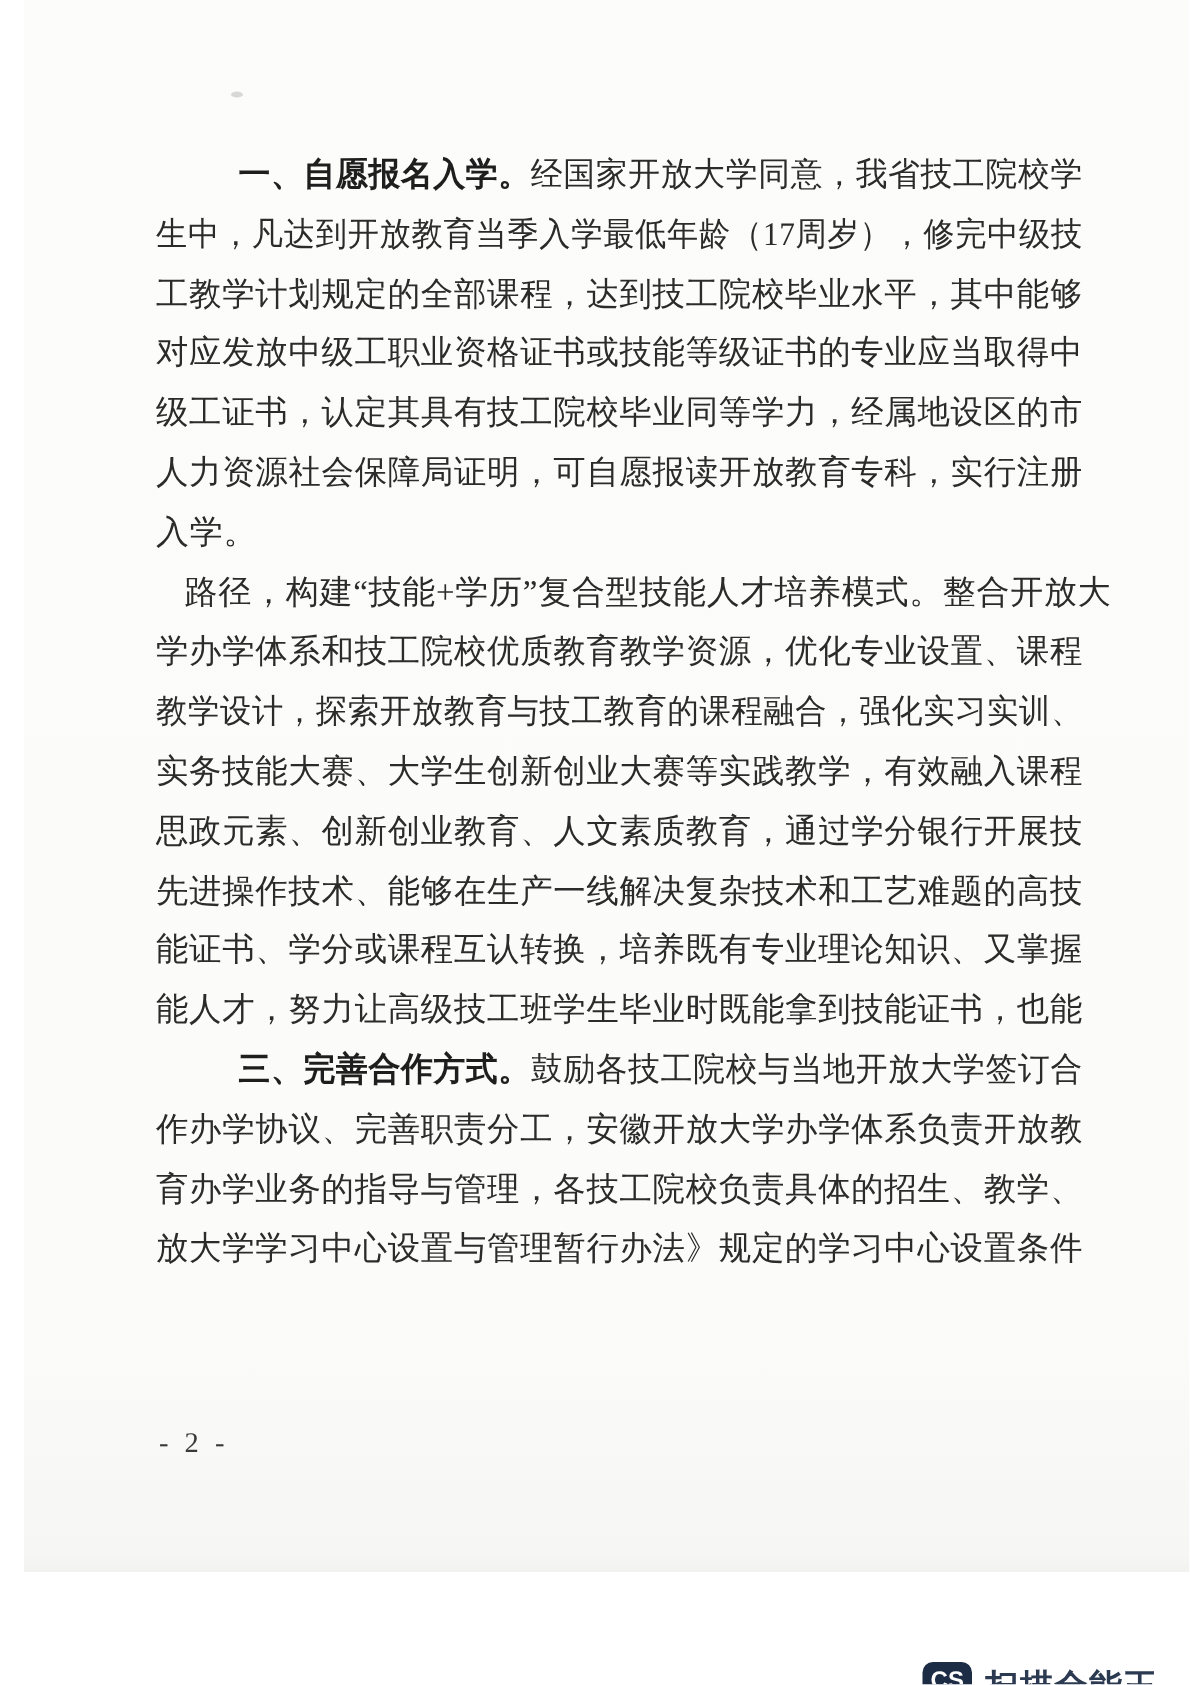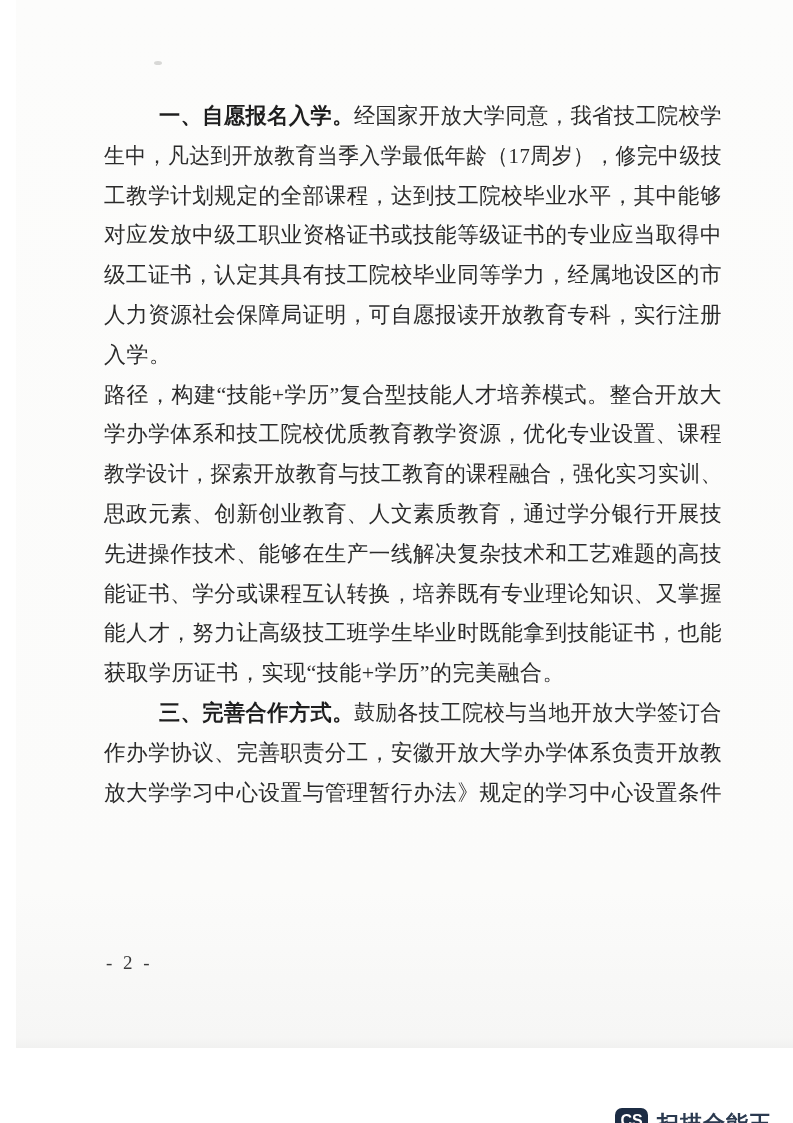--- a/index.html
+++ b/index.html
@@ -135,48 +135,51 @@
         <div class="line">
     <span class="ln-wrap" style="transform: scaleX(0.980952);"><span class="ln-bold"></span><span class="ln-text">级工证书，认定其具有技工院校毕业同等学力，经属地设区的市</span></span>
   </div>
         <div class="line">
     <span class="ln-wrap" style="transform: scaleX(0.980952);"><span class="ln-bold"></span><span class="ln-text">人力资源社会保障局证明，可自愿报读开放教育专科，实行注册</span></span>
   </div>
         <div class="line no-fill">
     <span class="ln-wrap"><span class="ln-bold"></span><span class="ln-text">入学。</span></span>
   </div>
         <div class="line">
-    <span class="ln-wrap" style="transform: scaleX(0.999293);"><span class="ln-bold"></span><span class="ln-text">路径，构建“技能+学历”复合型技能人才培养模式。整合开放大</span></span>
+    <span class="ln-wrap" style="transform: scaleX(0.999293); margin-left: 19px;"><span class="ln-bold"></span><span class="ln-text">路径，构建“技能+学历”复合型技能人才培养模式。整合开放大</span></span>
   </div>
         <div class="line">
     <span class="ln-wrap" style="transform: scaleX(0.980952);"><span class="ln-bold"></span><span class="ln-text">学办学体系和技工院校优质教育教学资源，优化专业设置、课程</span></span>
   </div>
         <div class="line">
     <span class="ln-wrap" style="transform: scaleX(0.947126);"><span class="ln-bold"></span><span class="ln-text">教学设计，探索开放教育与技工教育的课程融合，强化实习实训、</span></span>
+  </div>
+        <div class="line">
+    <span class="ln-wrap" style="transform: scaleX(0.980952);"><span class="ln-bold"></span><span class="ln-text">实务技能大赛、大学生创新创业大赛等实践教学，有效融入课程</span></span>
   </div>
         <div class="line">
     <span class="ln-wrap" style="transform: scaleX(0.980952);"><span class="ln-bold"></span><span class="ln-text">思政元素、创新创业教育、人文素质教育，通过学分银行开展技</span></span>
   </div>
         <div class="line">
     <span class="ln-wrap" style="transform: scaleX(0.980952);"><span class="ln-bold"></span><span class="ln-text">先进操作技术、能够在生产一线解决复杂技术和工艺难题的高技</span></span>
   </div>
         <div class="line">
     <span class="ln-wrap" style="transform: scaleX(0.980952);"><span class="ln-bold"></span><span class="ln-text">能证书、学分或课程互认转换，培养既有专业理论知识、又掌握</span></span>
   </div>
         <div class="line">
     <span class="ln-wrap" style="transform: scaleX(0.980952);"><span class="ln-bold"></span><span class="ln-text">能人才，努力让高级技工班学生毕业时既能拿到技能证书，也能</span></span>
   </div>
-        <div class="line no-fill">
-    <span class="ln-wrap"><span class="ln-bold"></span><span class="ln-text">获取学历证书，实现“技能+学历”的完美融合。</span></span>
-  </div>
         <div class="line indent">
     <span class="ln-wrap" style="transform: scaleX(0.962393);"><span class="ln-bold">三、完善合作方式。</span><span class="ln-text">鼓励各技工院校与当地开放大学签订合</span></span>
   </div>
         <div class="line">
     <span class="ln-wrap" style="transform: scaleX(0.980952);"><span class="ln-bold"></span><span class="ln-text">作办学协议、完善职责分工，安徽开放大学办学体系负责开放教</span></span>
+  </div>
+        <div class="line">
+    <span class="ln-wrap" style="transform: scaleX(0.980952);"><span class="ln-bold"></span><span class="ln-text">育办学业务的指导与管理，各技工院校负责具体的招生、教学、</span></span>
   </div>
         <div class="line">
     <span class="ln-wrap" style="transform: scaleX(0.980952);"><span class="ln-bold"></span><span class="ln-text">放大学学习中心设置与管理暂行办法》规定的学习中心设置条件</span></span>
   </div>
       </div>
     <div class="page-number">- 2 -</div>
   </div>
 
   <div class="watermark">
     <div class="cs-badge">

